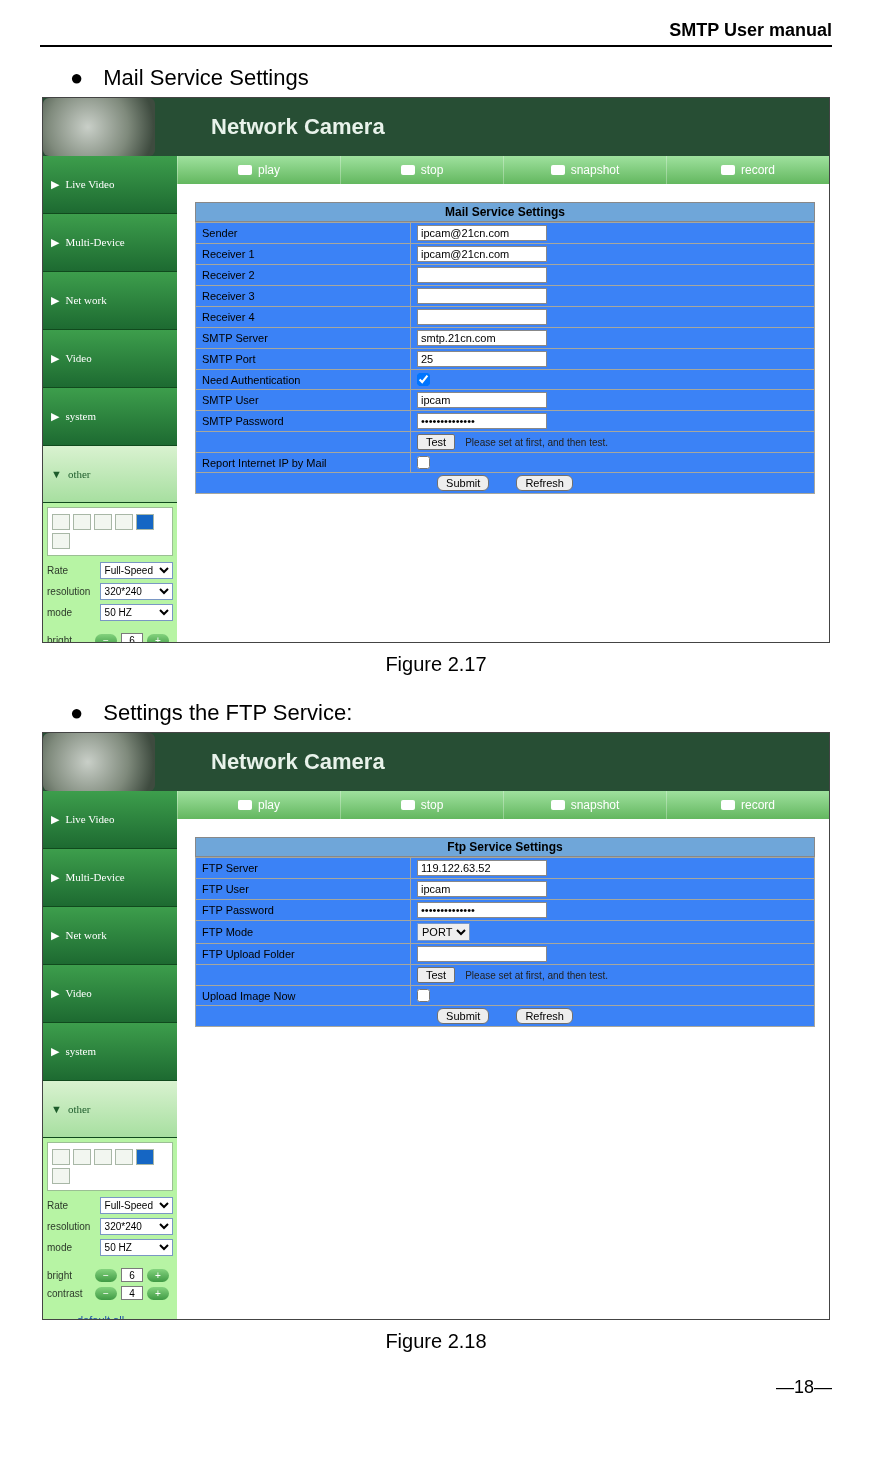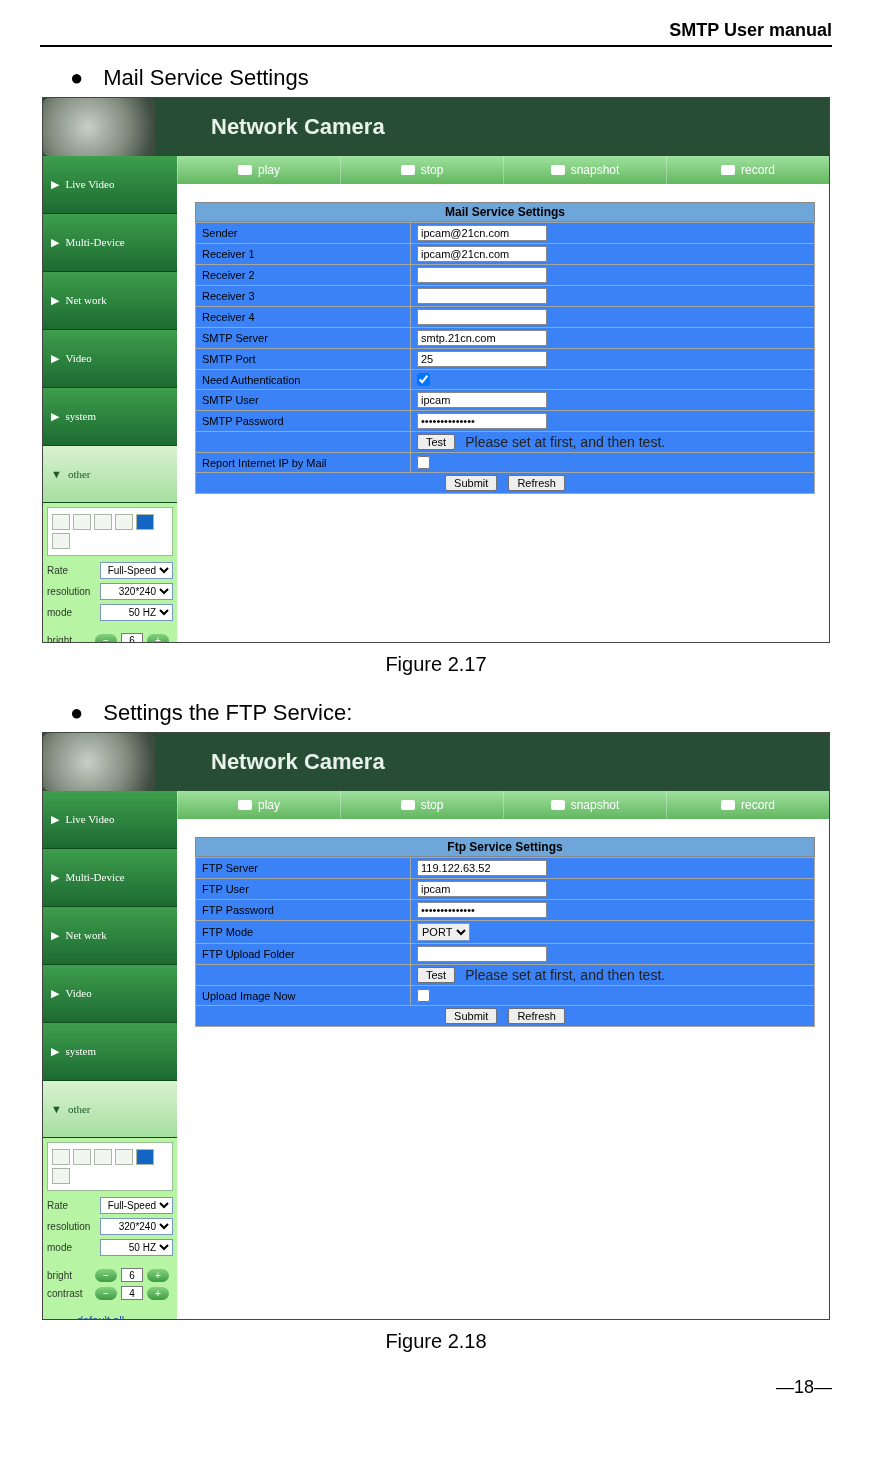--- a/index.html
+++ b/index.html
@@ -149,21 +149,21 @@
   .ctrl-icons span {
     width: 18px; height: 16px; border:1px solid #a8b7a6;
     background:#f2f6f0;
   }
   .ctrl-icons span.active { background:#1566c4; }
 
   .side-row { display:flex; align-items:center; padding:2px 4px; gap:3px; }
   .side-row label { width:50px; font-size:10px; color:#2d3a2b; }
   .side-row select {
     font-size:10px; width:74px; height:17px;
-    border:1px solid #7a97c4; background:#fff;text-align:right;
+    border:1px solid #7a97c4; background:#fff;
   }
 
   .bright-row { display:flex; align-items:center; gap:4px; padding:2px 4px; }
   .bright-row label { width:44px; font-size:10px; color:#2d3a2b; }
   .pill {
     width:22px; height:13px; border-radius:7px;
     background: linear-gradient(#84d37e,#3f9a44);
     color:#fff; font-size:10px; text-align:center; line-height:13px;
   }
   .mini-input { width:22px; height:14px; font-size:10px; border:1px solid #7a7a7a; text-align:center; }
@@ -209,23 +209,23 @@
     padding:0 3px;
   }
   td.inp select { font-size:11px; height:18px; border:1px solid #7a97c4; }
   td.inp input[type=checkbox]{ vertical-align:middle; }
   .test-row { display:flex; align-items:center; gap:10px; }
   .btn {
     font-size:11px; padding:1px 8px;
     border:1px solid #707070; background:#eee;
     border-radius:2px; cursor:pointer;
   }
-  .hint { font-size:14px; color:#222; }
+  .hint { font-size:10px; color:#222; }
   .btn-row { text-align:center; padding:4px 0; }
-  .btn-row .btn { margin:0 4px; }
+  .btn-row .btn { margin:0 12px;border-radius:6px; }
 
 </style>
 </head>
 <body>
 
 <div class="doc-header">SMTP User manual</div>
 <hr class="doc-rule">
 
 <div class="bullet-heading">Mail Service Settings</div>
 

